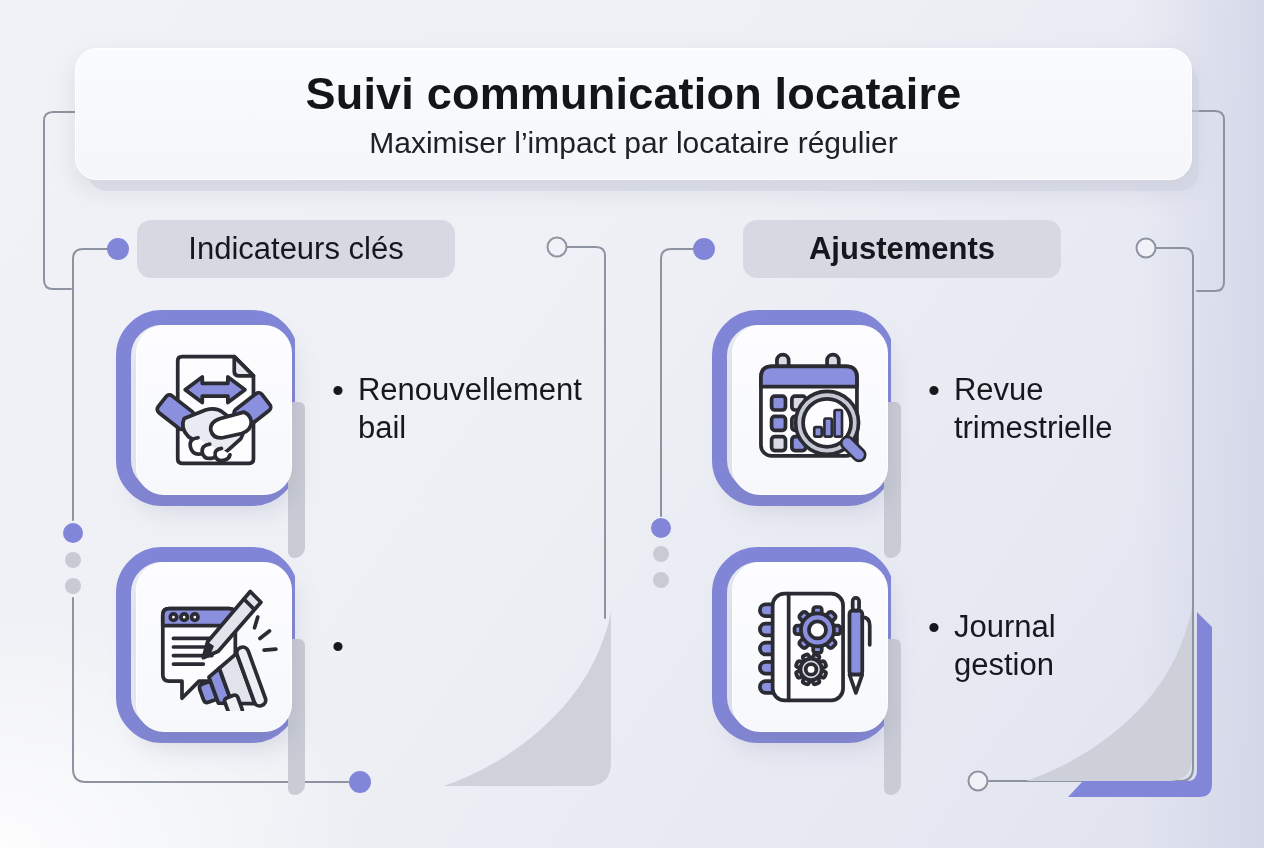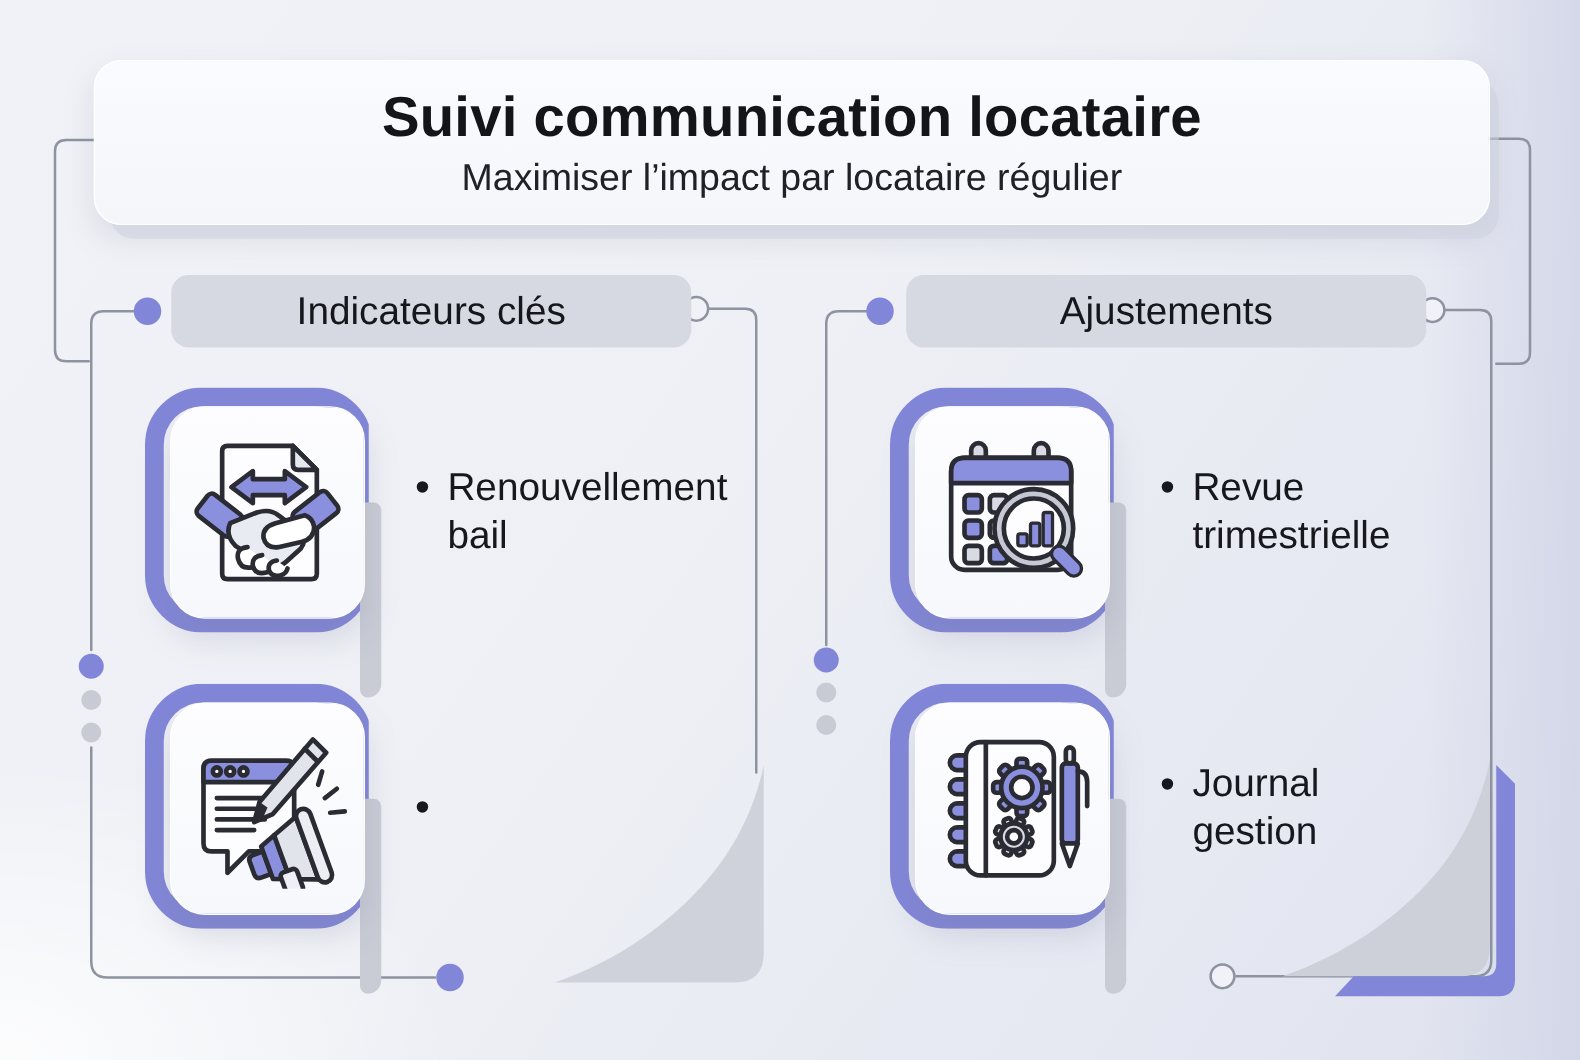--- a/index.html
+++ b/index.html
@@ -19,27 +19,27 @@
     background:linear-gradient(180deg,#fafbfe 0%,#f4f6fa 100%);
     border:1px solid #ffffff;border-radius:22px;
     box-shadow:10px 14px 0 -3px rgba(205,209,222,.55), 0 10px 24px rgba(120,126,155,.18);
     display:flex;flex-direction:column;align-items:center;justify-content:center;gap:6px;
   }
   .header-title{font-size:45px;font-weight:700;color:#141519;letter-spacing:.2px;margin:0;}
   .header-subtitle{font-size:30px;font-weight:400;color:#202126;margin:0;}
 
   
   .pill{
-    position:absolute;top:220px;height:58px;width:416px;
+    position:absolute;top:220px;height:58px;width:318px;
     background:#d6d9e1;border-radius:14px;
     display:flex;align-items:center;justify-content:center;
     font-size:31px;font-weight:500;color:#16171c;
   }
   .pill-left{left:137px;}
-  .pill-right{left:725px;}
+  .pill-right{left:743px;font-weight:bold;}
 
   
   .row{position:absolute;display:flex;align-items:center;gap:26px;}
   .row-l1{left:116px;top:310px;}
   .row-l2{left:116px;top:547px;}
   .row-r1{left:712px;top:310px;}
   .row-r2{left:712px;top:547px;}
 
   .icon-block{position:relative;width:190px;height:198px;flex:0 0 auto;}
   .bracket{

